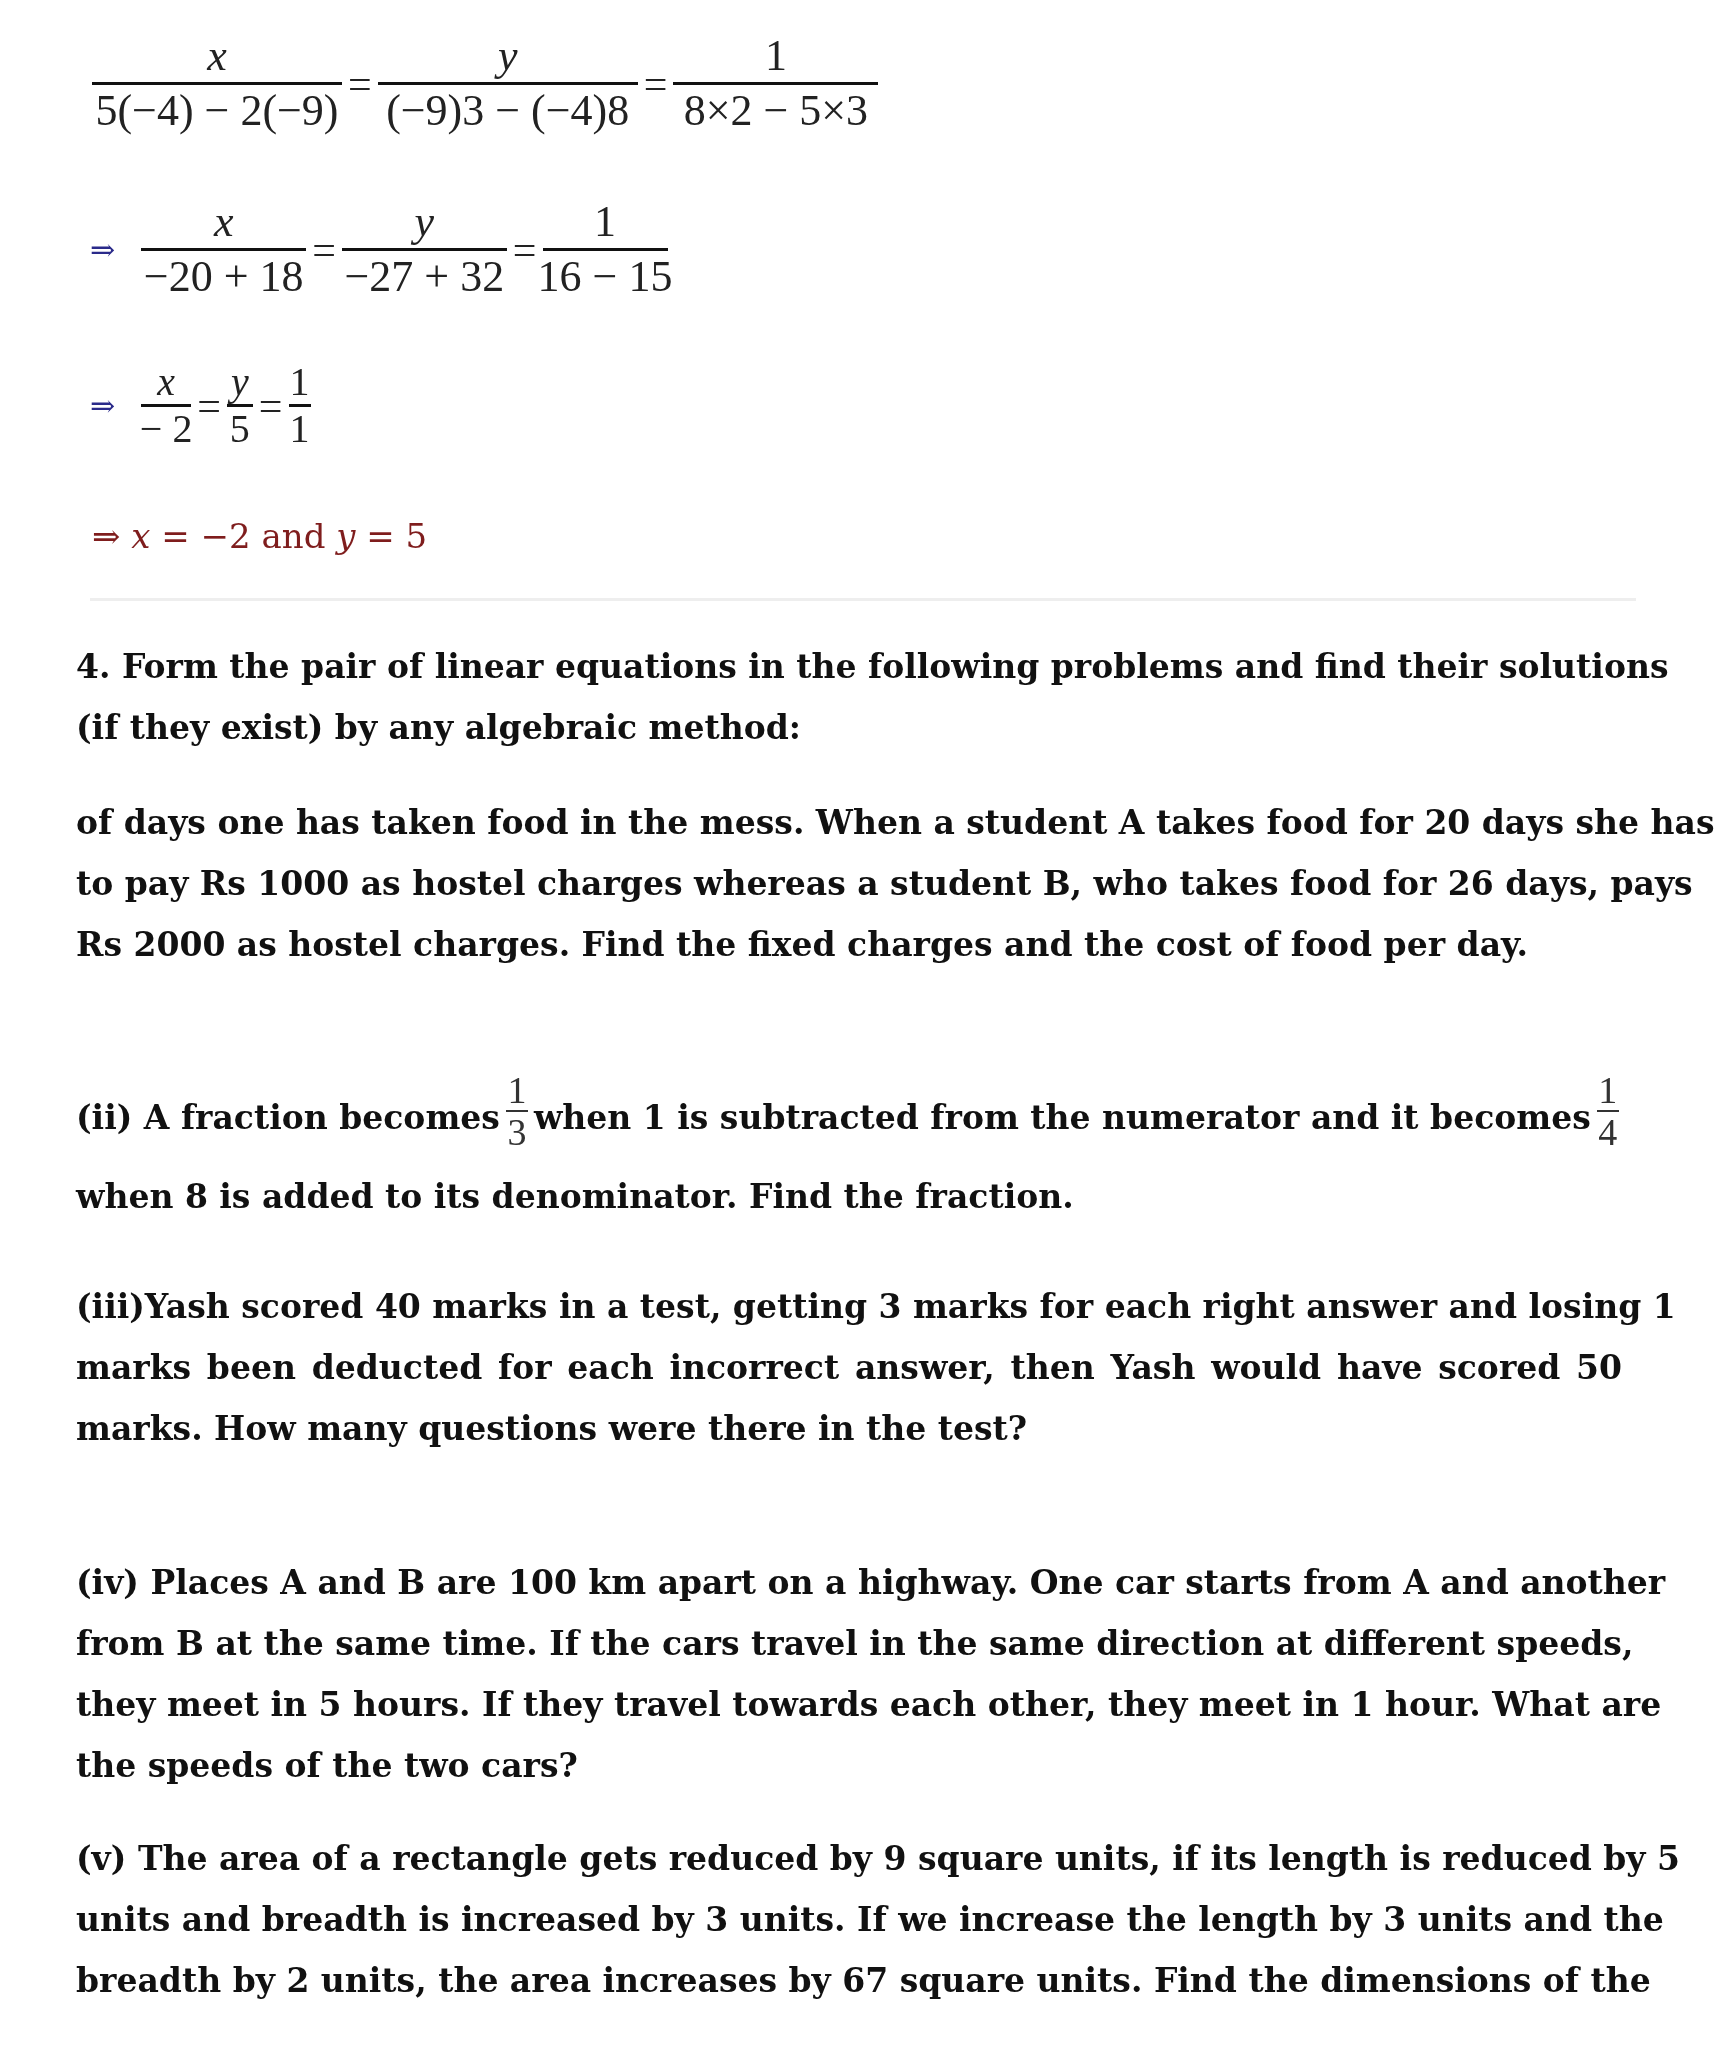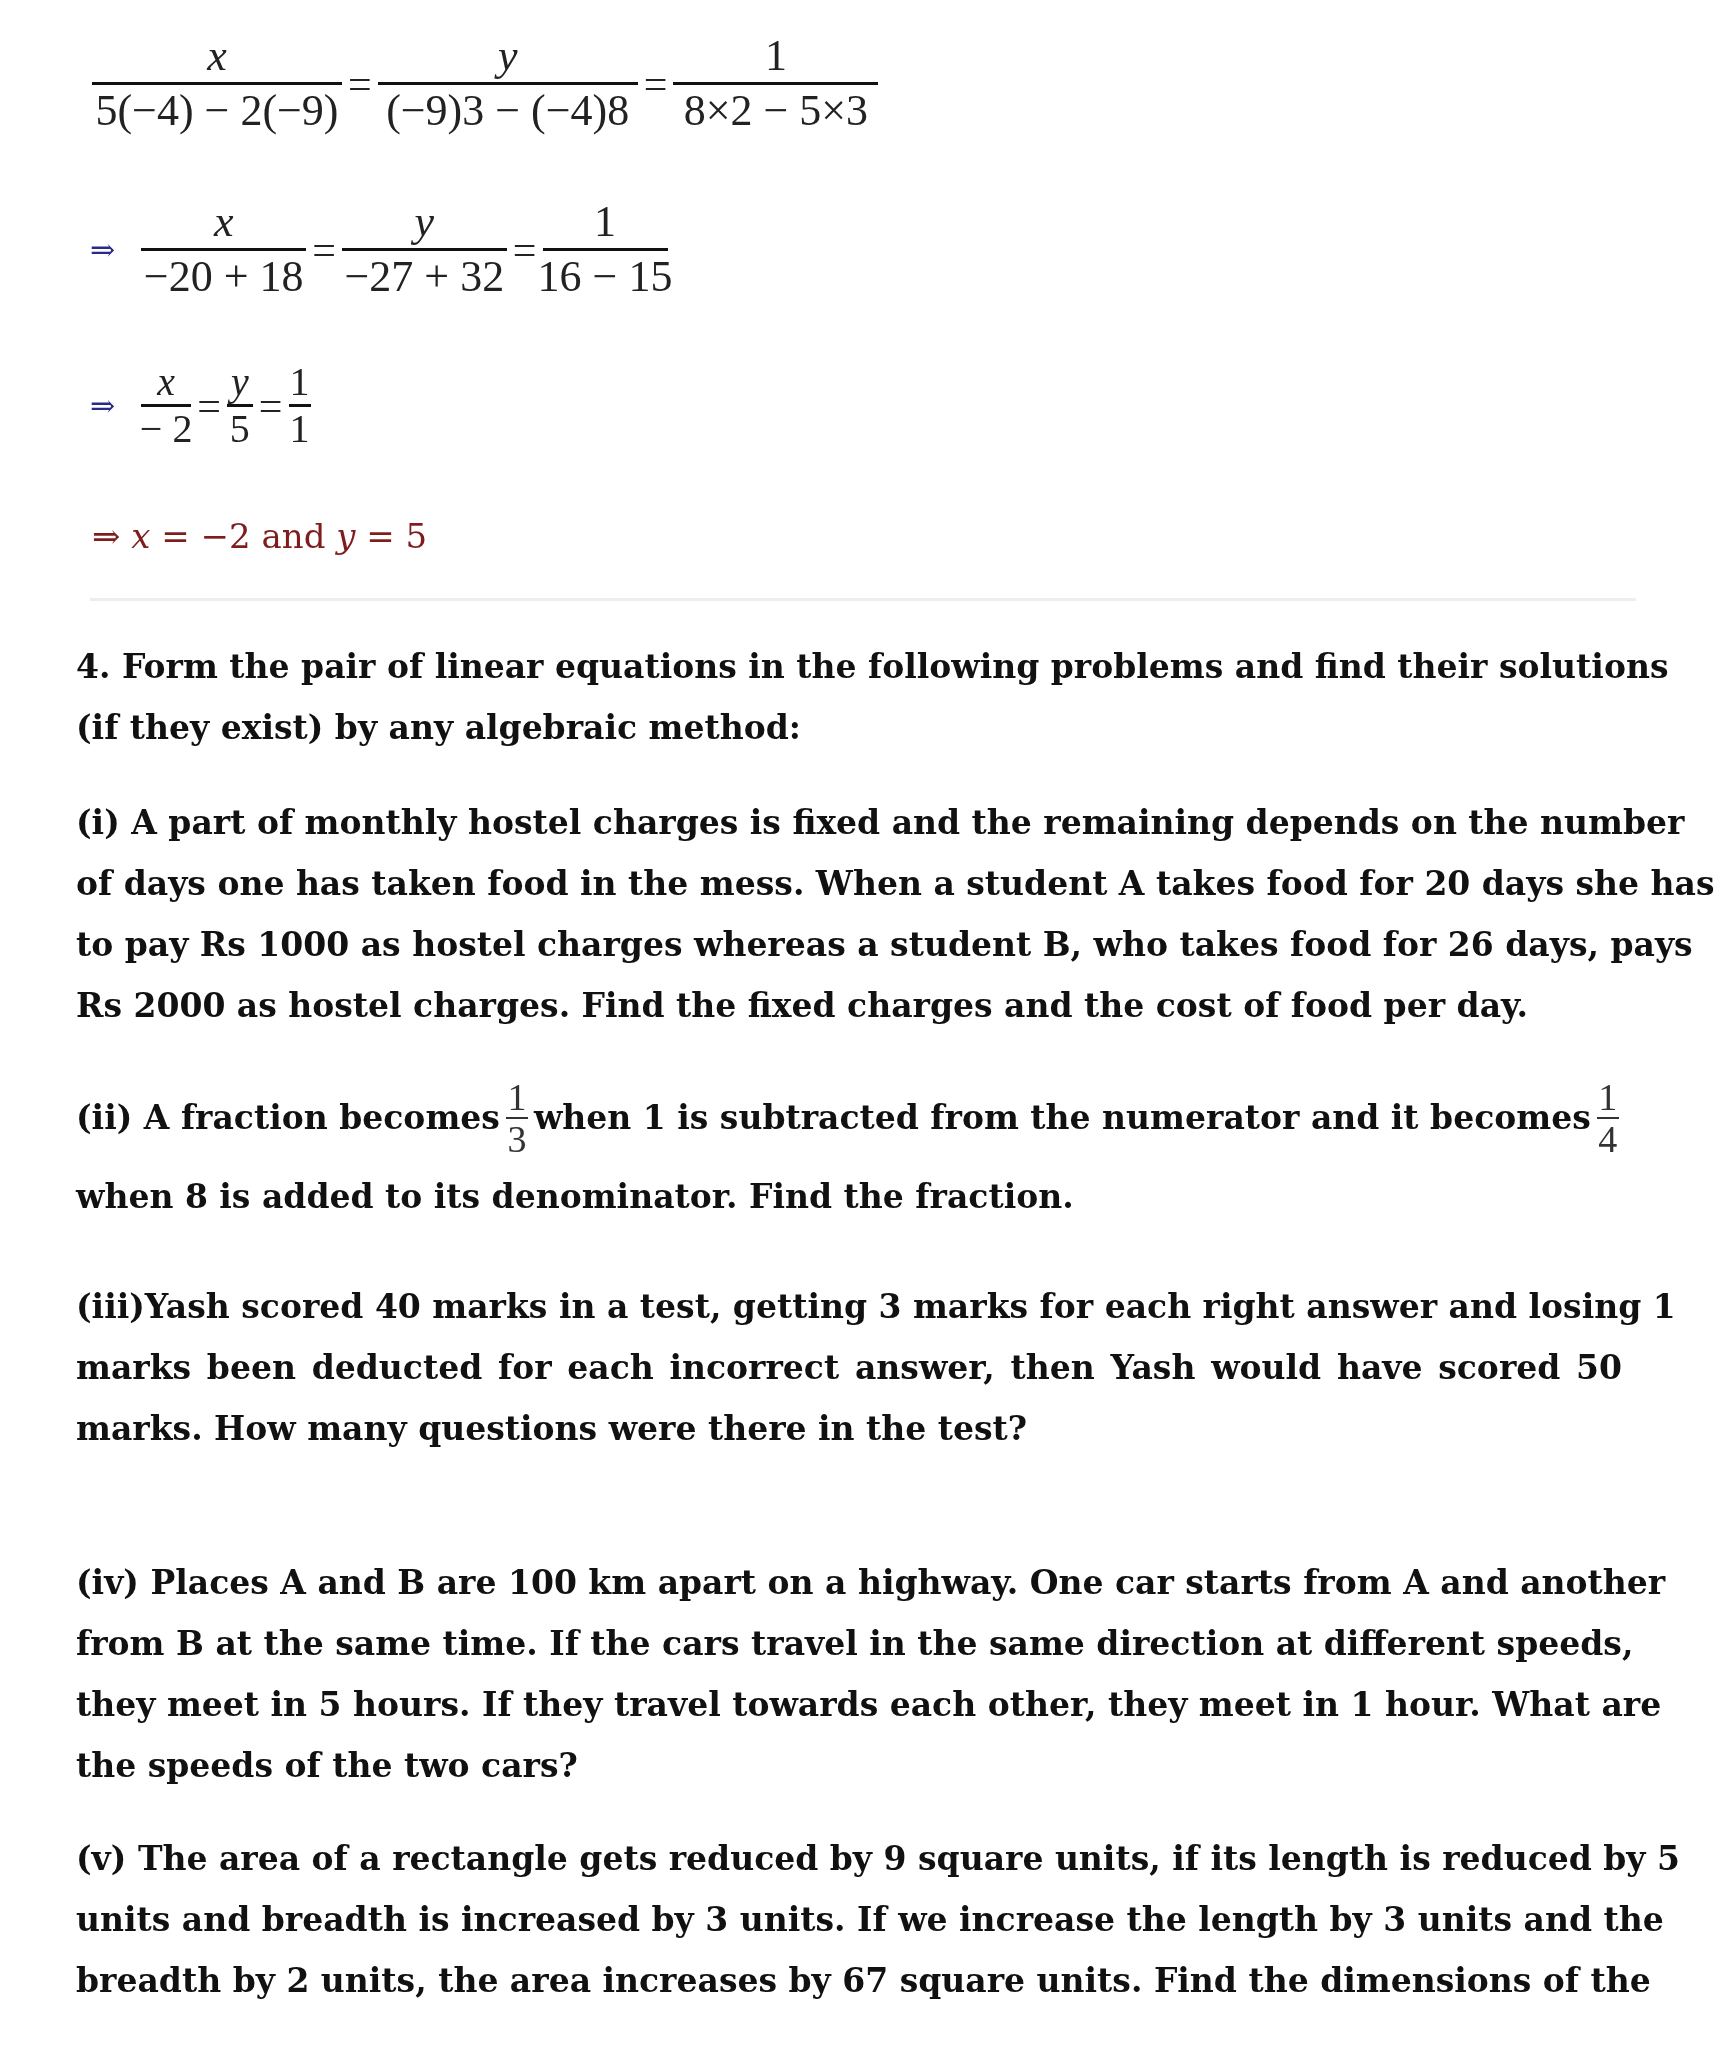--- a/index.html
+++ b/index.html
@@ -104,28 +104,27 @@
 </div>
 
 <div class="divider"></div>
 
 <div class="text" style="top:636px;">
   <span class="ln">4. Form the pair of linear equations in the following problems and find their solutions</span>
   <span class="ln last">(if they exist) by any algebraic method:</span>
 </div>
 
 <div class="text" style="top:792px;">
-  <span class="ln">(i) A part of monthly hostel charges is fixed and the remaining depends on the number</span>
   <span class="ln">of days one has taken food in the mess. When a student A takes food for 20 days she has</span>
   <span class="ln">to pay Rs 1000 as hostel charges whereas a student B, who takes food for 26 days, pays</span>
   <span class="ln last">Rs 2000 as hostel charges. Find the fixed charges and the cost of food per day.</span>
 </div>
 
 <div class="text" style="top:1070px;">
-  <span class="ln" style="line-height:96px; display:flex; align-items:center; justify-content:space-between;">
+  <span class="ln" style="line-height:96px; display:flex; justify-content:space-between;">
     <span>(ii) A fraction becomes</span>
     <span class="inline-frac">
       <span>1</span>
       <span class="bar"></span>
       <span>3</span>
     </span>
     <span>when 1 is subtracted from the numerator and it becomes</span>
     <span class="inline-frac">
       <span>1</span>
       <span class="bar"></span>

